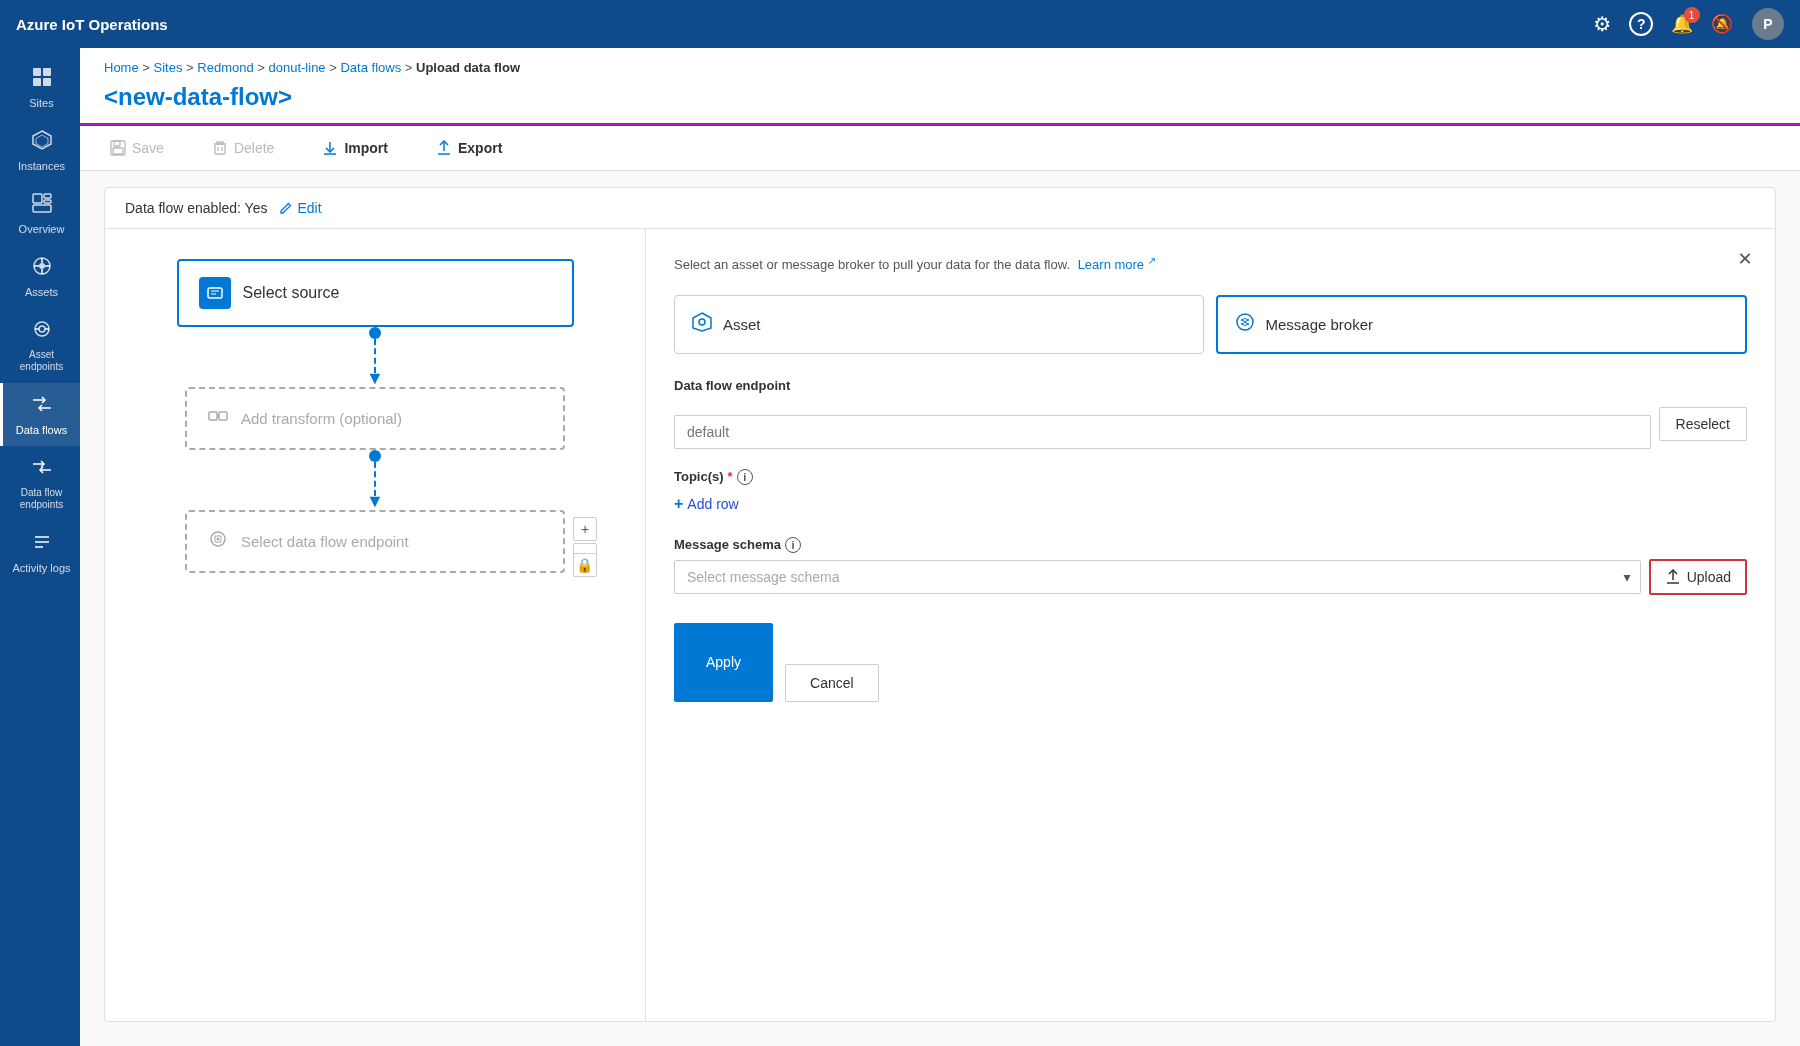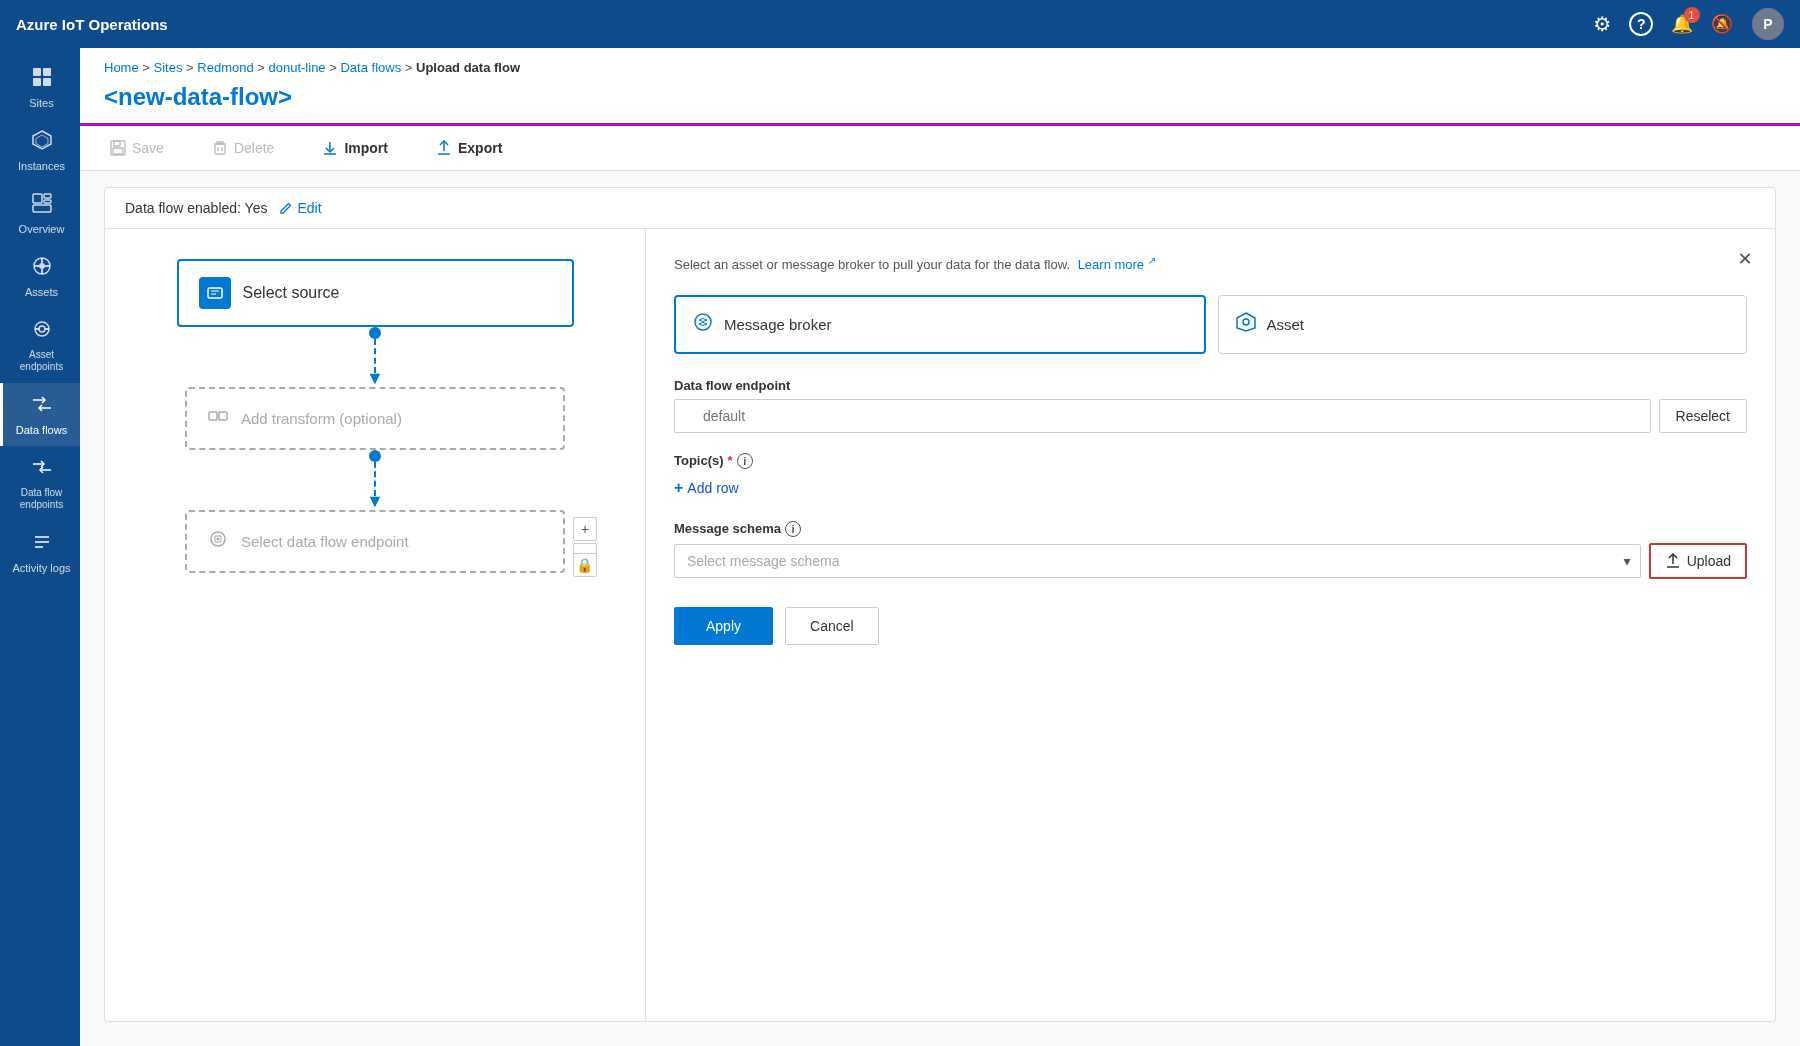--- a/index.html
+++ b/index.html
@@ -380,26 +380,27 @@
       cursor: pointer;
     }
 
     .endpoint-row {
       display: flex;
       gap: 8px;
       align-items: center;
     }
     .endpoint-input {
       flex: 1;
-      padding: 8px 28px;
+      padding: 8px 12px;
       border: 1px solid #ccc;
       border-radius: 2px;
       font-size: 14px;
       color: #aaa;
       background: white;
+      margin-top: 16px;
     }
     .reselect-btn {
       padding: 8px 16px;
       border: 1px solid #ccc;
       border-radius: 2px;
       background: white;
       cursor: pointer;
       font-size: 14px;
       color: #333;
     }
@@ -476,20 +477,21 @@
       font-weight: 500;
     }
     .cancel-btn {
       padding: 10px 24px;
       background: white;
       color: #333;
       border: 1px solid #ccc;
       border-radius: 2px;
       font-size: 14px;
       cursor: pointer;
+      margin-top: 41px;
     }
   </style>
 </head>
 <body>
 
 <div class="top-nav">
   <span class="top-nav-title">Azure IoT Operations</span>
   <div class="top-nav-icons">
     <span class="nav-icon" style="font-size:20px;">⚙</span>
     <span class="nav-icon" style="font-size:20px; width:24px; height:24px; border:2px solid white; border-radius:50%; display:flex; align-items:center; justify-content:center; font-size:14px; font-weight:bold;">?</span>
@@ -723,38 +725,38 @@
 
           <div class="details-subtitle">
             <span>Select an asset or message broker to pull your data for the data flow.</span>
             <a style="color:#0078d4; margin-left:4px; text-decoration:none;">
               <span>Learn more</span>
               <sup style="font-size:10px;">↗</sup>
             </a>
           </div>
 
           <div class="source-type-row">
+            <button class="source-type-btn">
+              <span class="source-type-icon">
+                <svg width="22" height="22" viewBox="0 0 22 22" fill="none">
+                    <path d="M11 2 L20 7 L20 17 L11 20 L2 17 L2 7 Z" stroke="#0078d4" stroke-width="1.5" fill="none"></path>
+                    <circle cx="11" cy="11" r="3" stroke="#0078d4" stroke-width="1.5" fill="none"></circle>
+                  </svg>
+              </span>
+              <span>Asset</span>
+            </button>
             <button class="source-type-btn selected">
               <span class="source-type-icon">
                 <svg width="22" height="22" viewBox="0 0 22 22" fill="none">
                     <circle cx="11" cy="11" r="8" stroke="#0078d4" stroke-width="1.5" fill="none"></circle>
                     <path d="M7 9 Q11 6 15 9 Q11 12 7 9Z" stroke="#0078d4" stroke-width="1" fill="none"></path>
                     <path d="M7 13 Q11 10 15 13 Q11 16 7 13Z" stroke="#0078d4" stroke-width="1" fill="none"></path>
                   </svg>
               </span>
               <span>Message broker</span>
-            </button>
-            <button class="source-type-btn">
-              <span class="source-type-icon">
-                <svg width="22" height="22" viewBox="0 0 22 22" fill="none">
-                    <path d="M11 2 L20 7 L20 17 L11 20 L2 17 L2 7 Z" stroke="#0078d4" stroke-width="1.5" fill="none"></path>
-                    <circle cx="11" cy="11" r="3" stroke="#0078d4" stroke-width="1.5" fill="none"></circle>
-                  </svg>
-              </span>
-              <span>Asset</span>
             </button>
           </div>
 
           <div class="form-section">
             <div class="form-label">
               <span>Data flow endpoint</span>
             </div>
             <div class="endpoint-row">
               <input class="endpoint-input" type="text" readonly="" placeholder="default" style="">
               <button class="reselect-btn">

